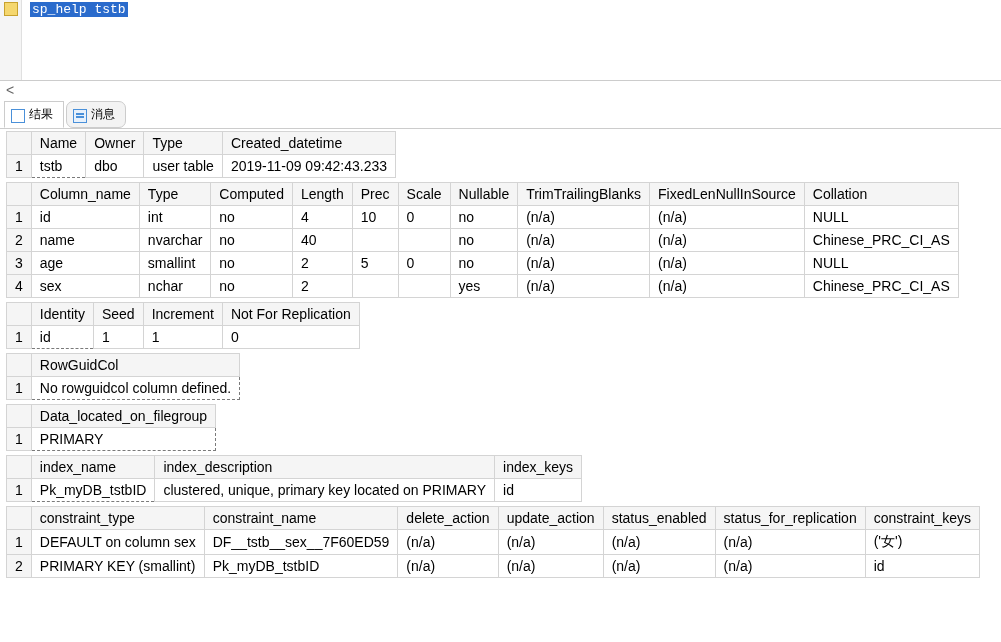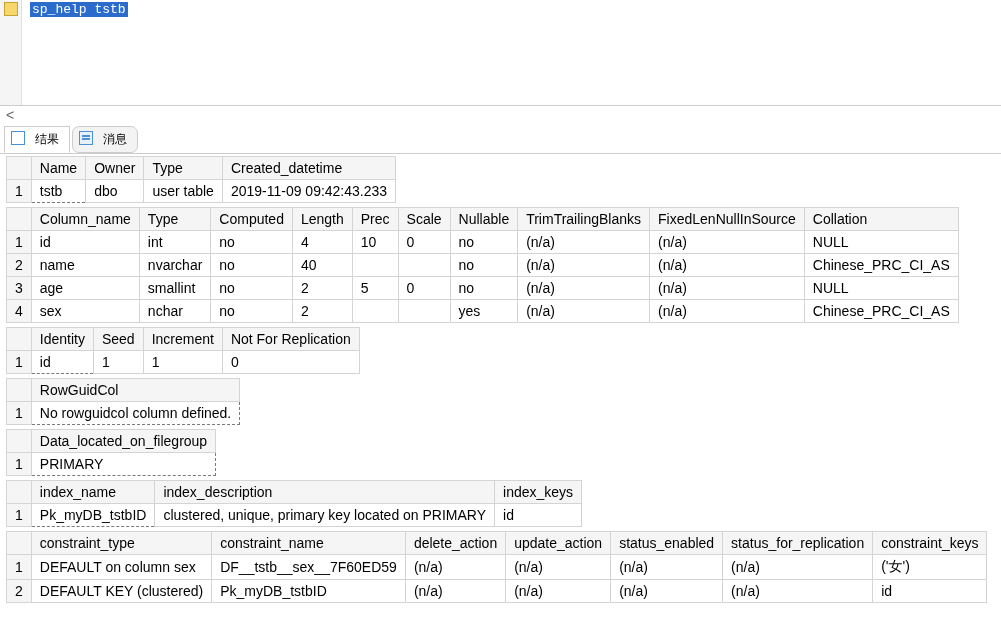--- a/index.html
+++ b/index.html
@@ -1,24 +1,24 @@
 <!DOCTYPE html>
 <html><head>
 <meta charset="utf-8">
 <style>
 * { box-sizing: border-box; margin: 0; padding: 0; }
 body { font-family: "Microsoft YaHei", "Segoe UI", Tahoma, sans-serif; font-size: 12px; background: #fff; color: #000; width: 1001px; }
-.editor { background: #fff; padding: 2px 4px; height: 106px; border-bottom: 1px solid #ccc; position: relative; }
+.editor { background: #fff; padding: 2px 4px; height: 81px; border-bottom: 1px solid #ccc; position: relative; }
 .gutter { position: absolute; left: 0; top: 0; width: 22px; height: 100%; background: #f5f5f5; border-right: 1px solid #e0e0e0; }
 .gutter-mark { width: 14px; height: 14px; margin: 2px auto; background: #f5d76e; border: 1px solid #c8a22e; }
 .codeline { margin-left: 26px; font-family: Consolas, "Courier New", monospace; font-size: 13px; }
 .codeline .sel { background: #2a6bcc; color: #fff; padding: 0 2px; }
 .scroll-hint { font-size: 14px; padding: 1px 6px; color: #666; }
 .tabstrip { display: flex; align-items: center; gap: 0; border-bottom: 1px solid #ccc; background: #fff; padding: 2px 4px 0 4px; }
-.tab { display: flex; align-items: flex-start; gap: 10px; padding: 4px 10px 4px 6px; border: 1px solid #ccc; border-bottom: 1px solid #fff; background: #fff; margin-right: 2px; font-size: 12px; cursor: pointer; }
+.tab { display: flex; align-items: flex-end; gap: 4px; padding: 4px 10px 4px 6px; border: 1px solid #ccc; border-bottom: 1px solid #fff; background: #fff; margin-right: 2px; font-size: 12px; cursor: pointer; }
 .tab.inactive { background: #f3f3f3; border-bottom: 1px solid #ccc; border-radius: 7px; }
 .icon { width: 14px; height: 14px; display: inline-block; }
 .icon-grid { background: linear-gradient(#fff,#fff) padding-box, repeating-linear-gradient(90deg,#6fa, #6fa 2px, transparent 2px, transparent 4px); border: 1px solid #4a90d9; }
 .icon-msg { border: 1px solid #4a90d9; background: #e8f1fb; position: relative; }
 .icon-msg:after { content:""; position:absolute; left:2px; top:3px; width:8px; height:2px; background:#4a90d9; box-shadow:0 3px 0 #4a90d9; }
 .results { background: #fff; }
 .result-block { margin: 2px 0 4px 6px; }
 table.grid { border-collapse: collapse; font-size: 14px; }
 table.grid th, table.grid td { border: 1px solid #d4d4d4; padding: 3px 8px; text-align: left; white-space: nowrap; background: #fff; }
 table.grid th { background: #f5f5f5; font-weight: normal; }
@@ -232,21 +232,21 @@
         <td class="sel-cell">DEFAULT on column sex</td>
         <td>DF__tstb__sex__7F60ED59</td>
         <td>(n/a)</td>
         <td>(n/a)</td>
         <td>(n/a)</td>
         <td>(n/a)</td>
         <td>('女')</td>
       </tr>
       <tr>
         <td class="rownum">2</td>
-        <td>DEFAULT KEY (clustered)</td>
+        <td>PRIMARY KEY (smallint)</td>
         <td>Pk_myDB_tstbID</td>
         <td>(n/a)</td>
         <td>(n/a)</td>
         <td>(n/a)</td>
         <td>(n/a)</td>
         <td>id</td>
       </tr>
     </tbody>
       </table>
   </div>

